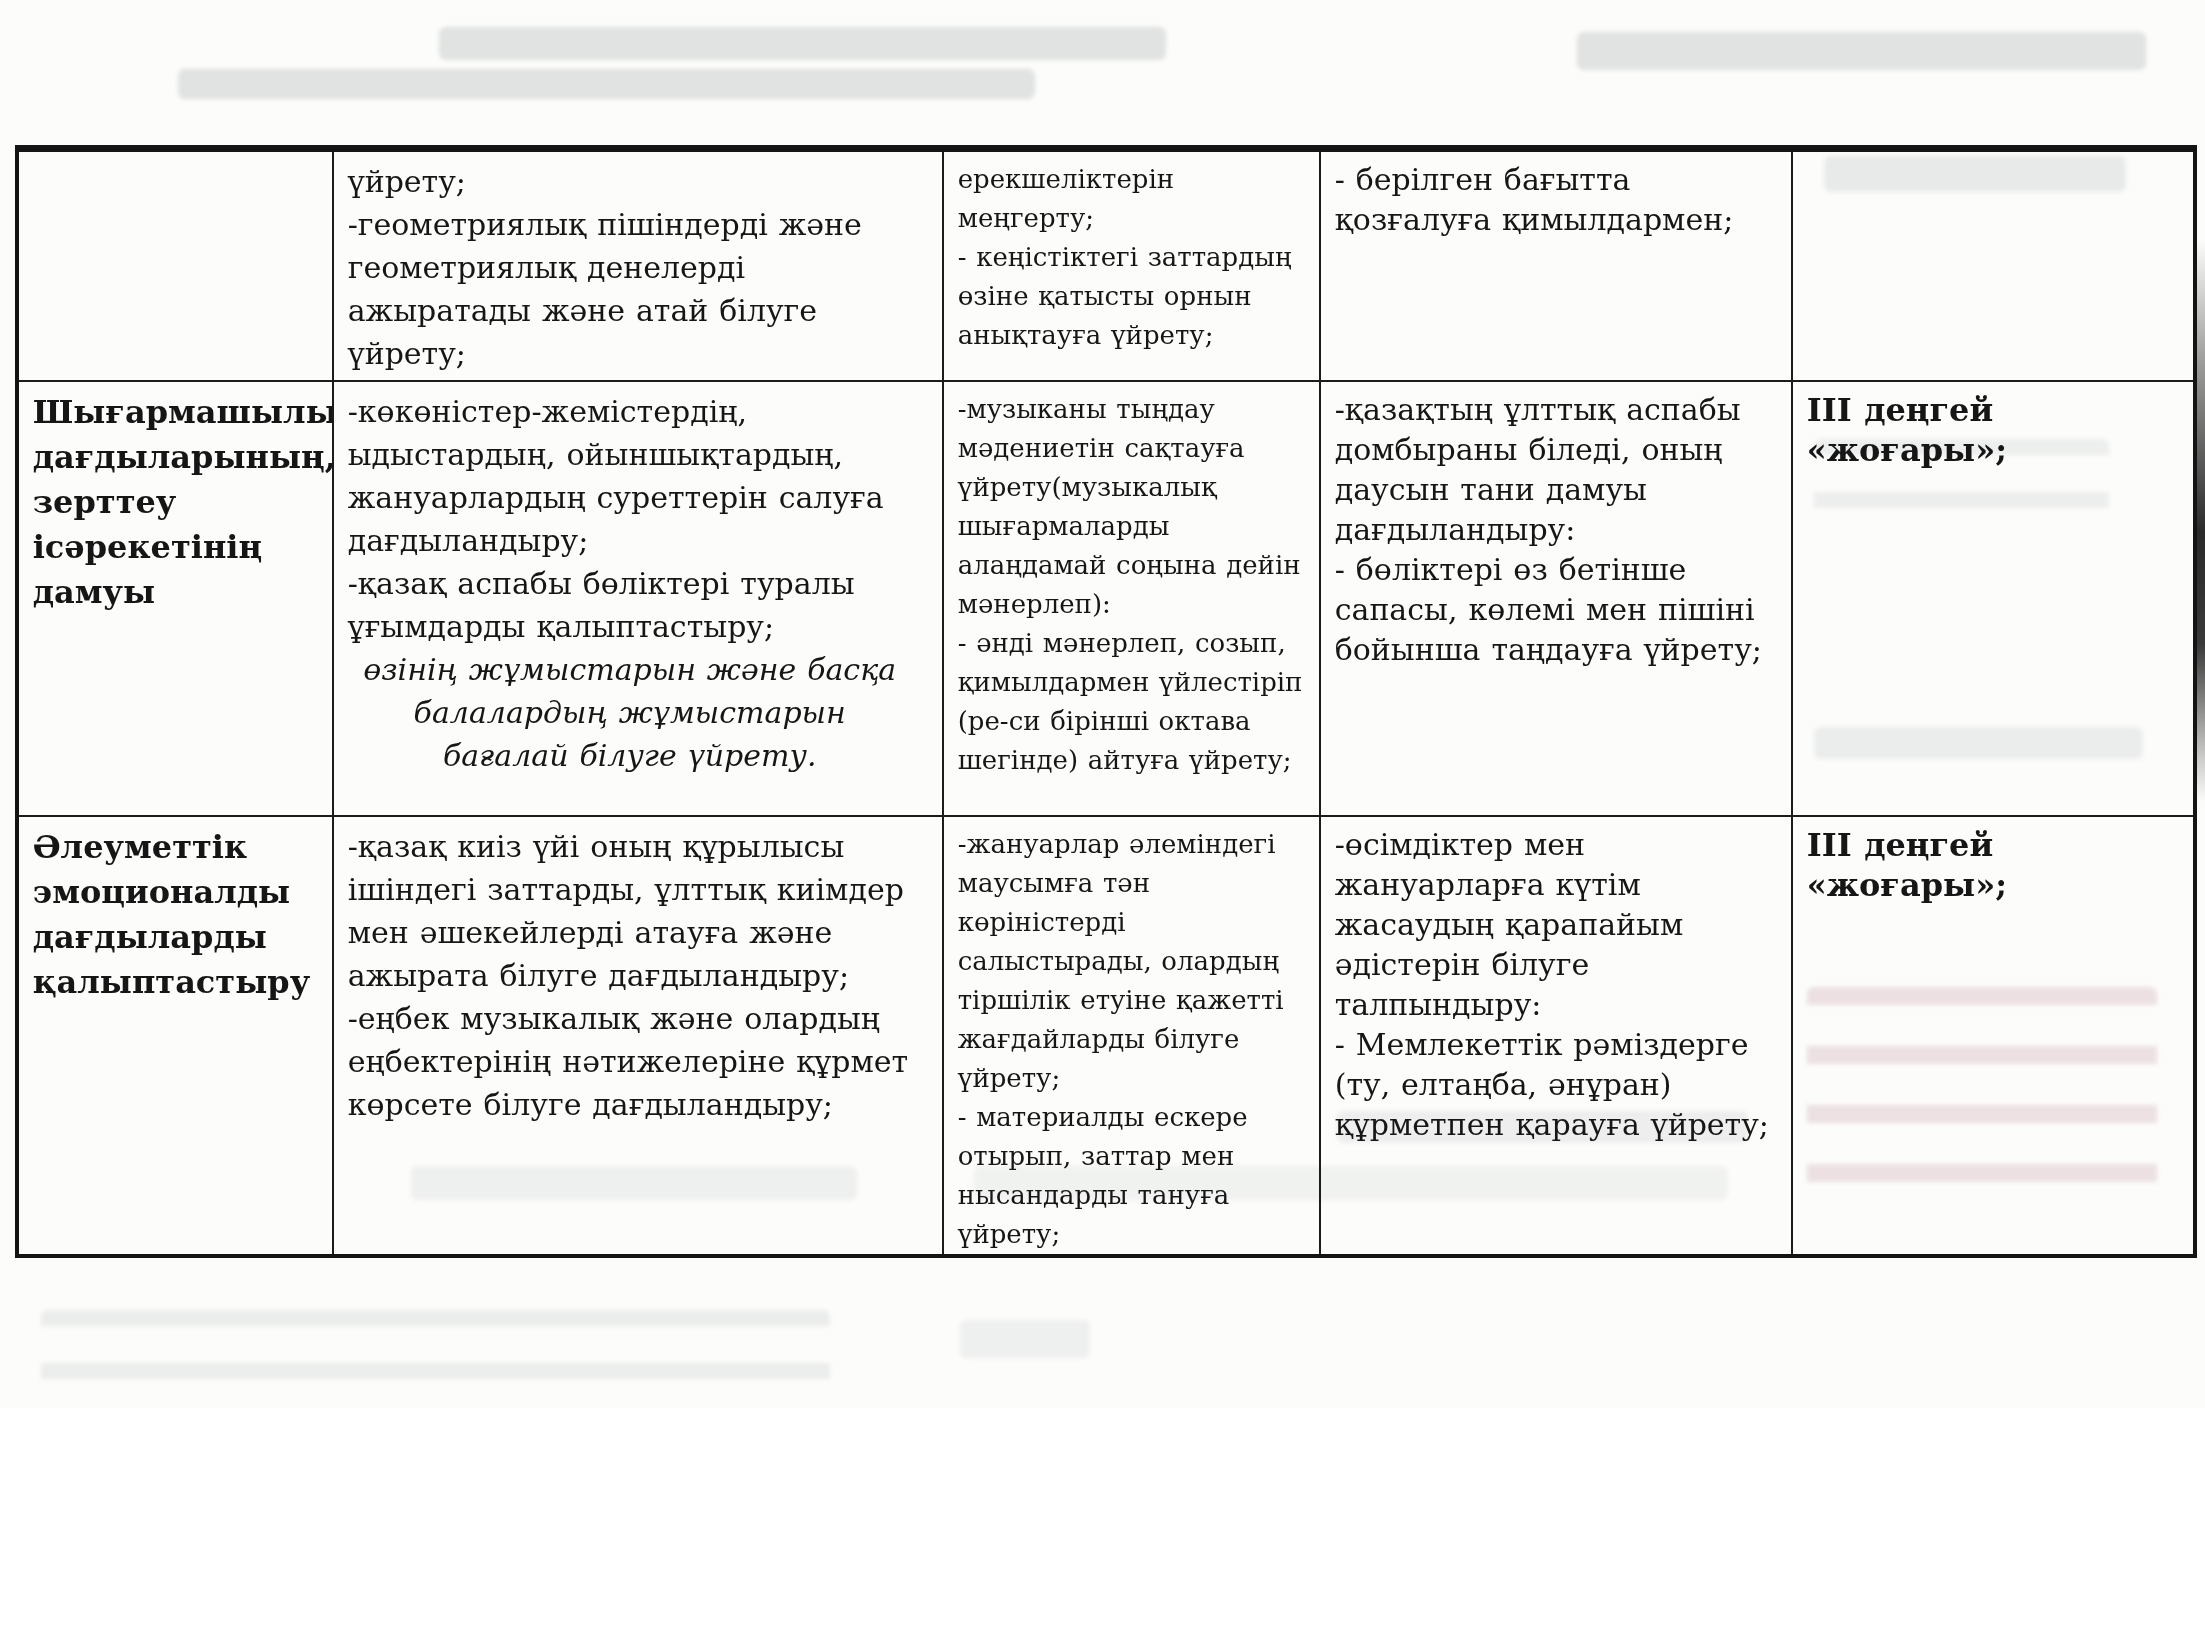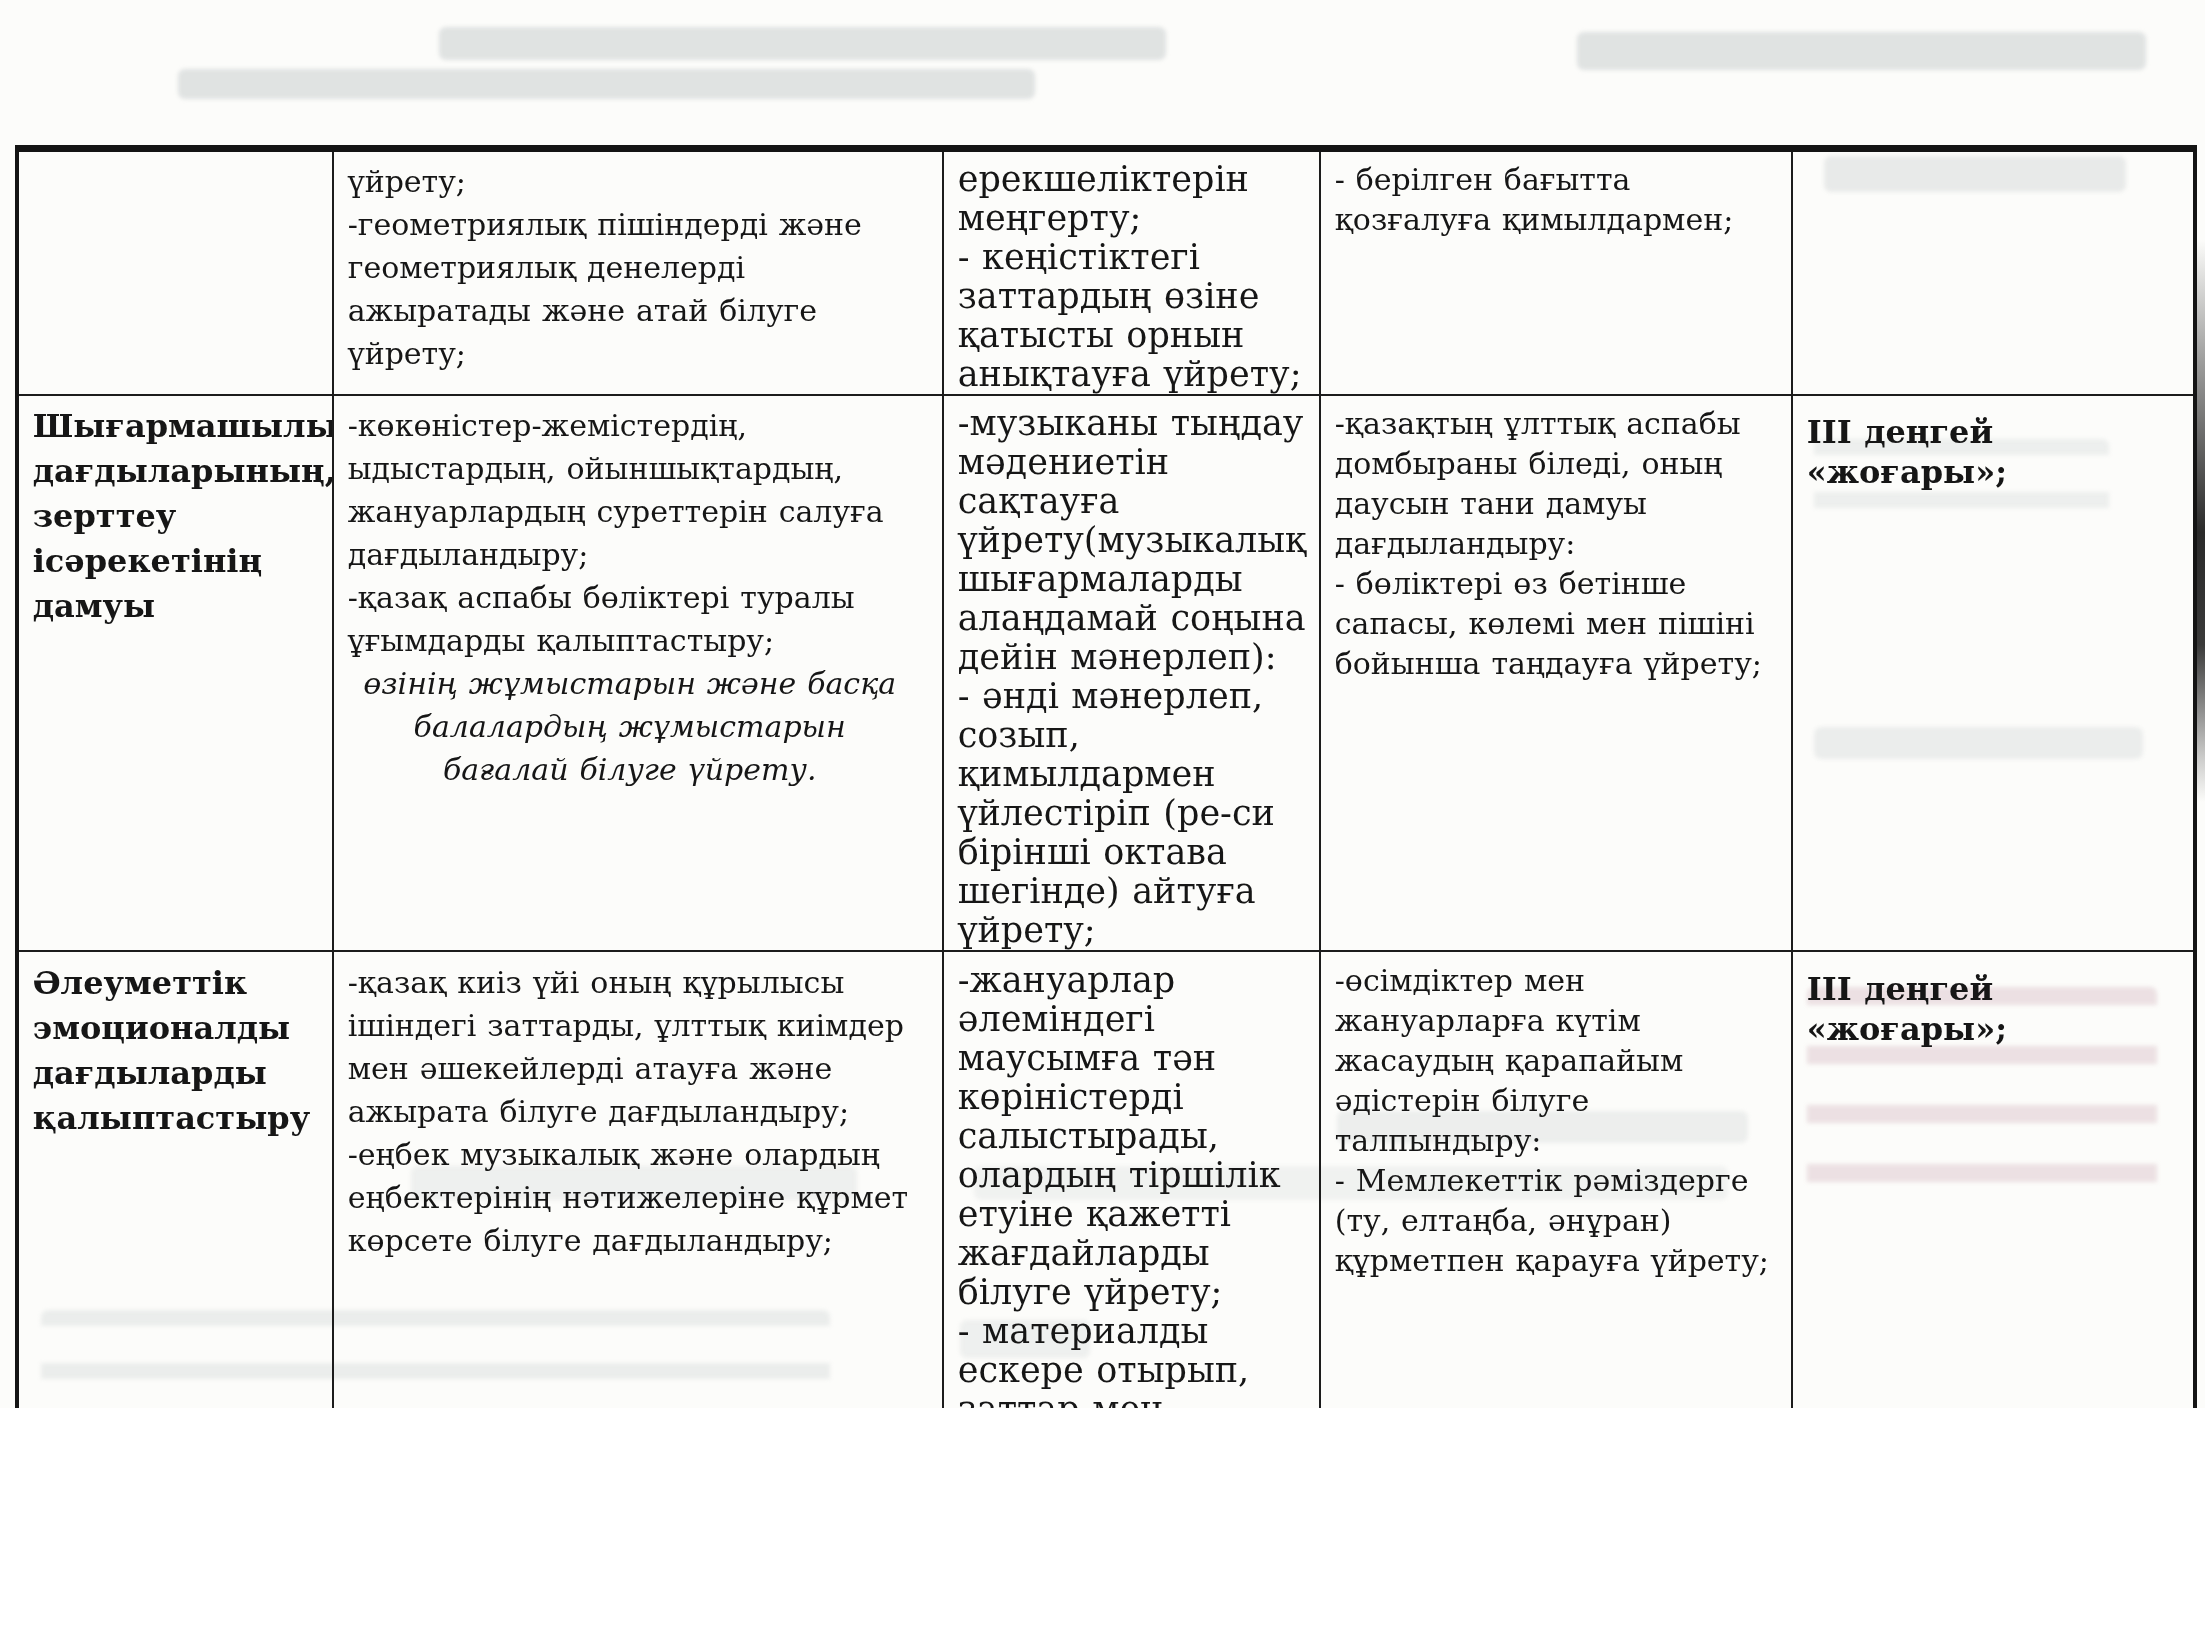--- a/index.html
+++ b/index.html
@@ -38,33 +38,32 @@
   tr.r1 { height: 232px; }
   tr.r2 { height: 435px; }
   tr.r3 { height: 420px; }
 
   .grid p {
     margin: 0;
     font-size: 30px;
     line-height: 43px;
     word-spacing: 1.4px;
   }
-  td.cell-c3 p { font-size: 35px; line-height: 39px; }
+  td.cell-c3 p { font-size: 26px; line-height: 39px; }
   td.cell-c4 p { font-size: 30px; line-height: 40px; }
   td.hdr p {
     font-weight: bold;
     font-size: 32px;
     line-height: 45px;
   }
   td.level { padding: 5.5px 5.5px 0 9.6px; }
   td.level p {
     font-weight: bold;
     font-size: 32px;
     line-height: 40px;
-    margin-top: 8px;
   }
   p.center { text-align: center; padding-right: 18px; font-style: italic; }
 
   
   .sm {
     position: absolute;
     pointer-events: none;
     filter: blur(2.1px);
     border-radius: 6.9px;
   }

